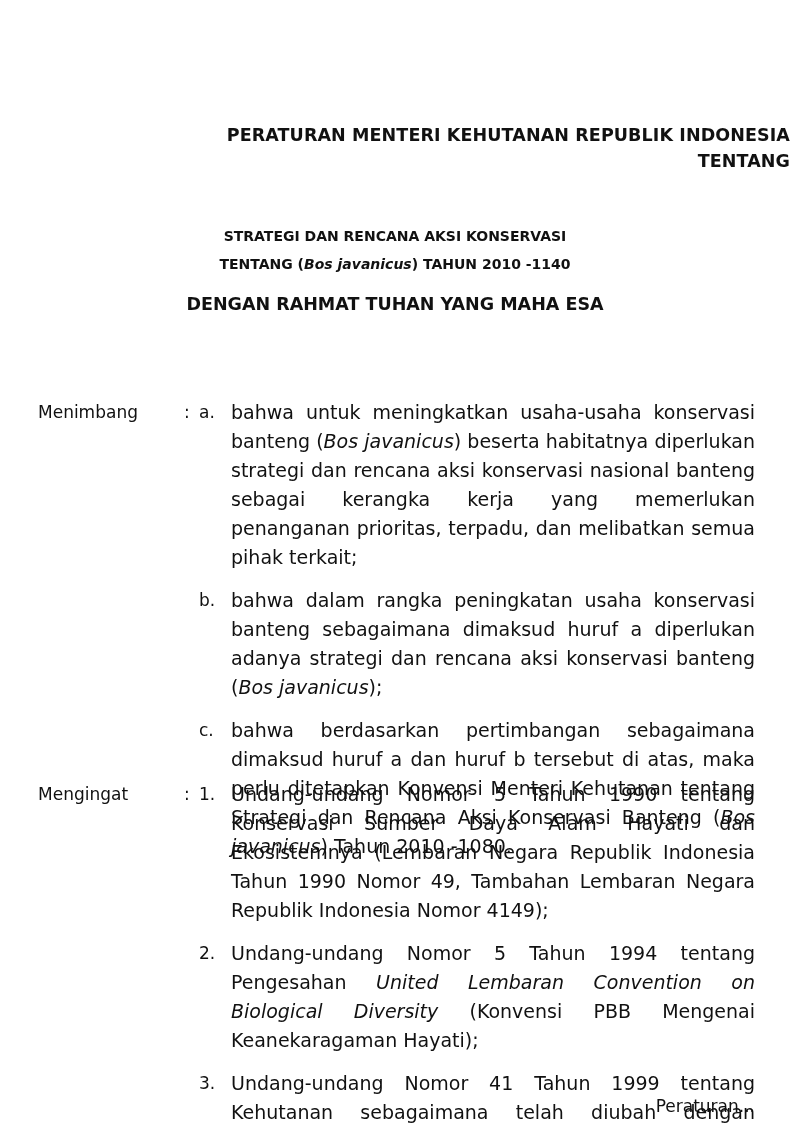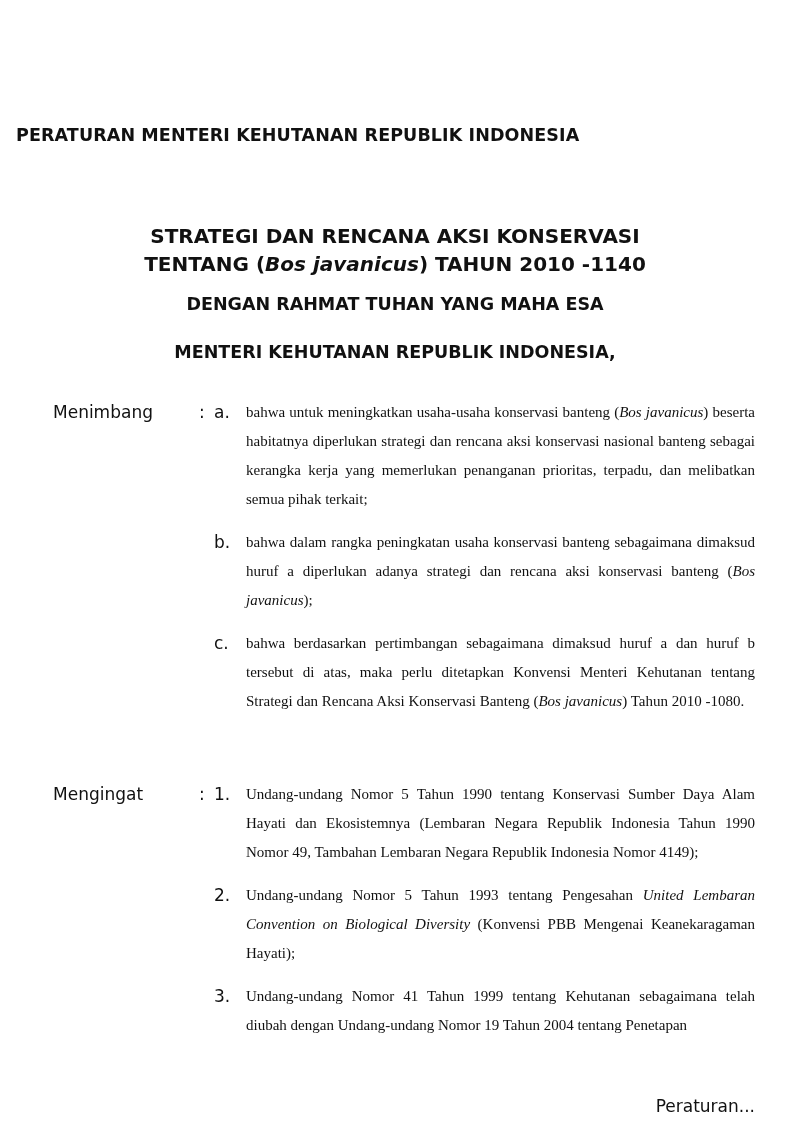--- a/index.html
+++ b/index.html
@@ -14,42 +14,42 @@
     background: #ffffff;
     font-family: "DejaVu Sans", "Liberation Sans", sans-serif;
     color: #111111;
     overflow: hidden;
     box-sizing: border-box;
   }
 
   
   .head-block {
     position: absolute;
-    left: 16px;
+    left: 0;
     right: 0;
     top: 122px;
-    text-align: left;
+    text-align: right;
   }
   .head-line {
     font-weight: bold;
     font-size: 17.5px;
     line-height: 26px;
     letter-spacing: 0.1px;
     white-space: nowrap;
   }
   .title-block {
     position: absolute;
     left: 0;
     right: 0;
     top: 222px;
     text-align: center;
   }
   .title-line {
     font-weight: bold;
-    font-size: 20px;
+    font-size: 14px;
     line-height: 28px;
     white-space: nowrap;
   }
   .title-line i { font-style: italic; }
 
   .solo-line {
     position: absolute;
     left: 0;
     right: 0;
     text-align: center;
@@ -65,21 +65,20 @@
     position: absolute;
     left: 38px;
     right: 35px;
   }
   #sec-menimbang { top: 398px; }
   #sec-mengingat { top: 780px; }
 
   .clause-row {
     display: flex;
     align-items: flex-start;
-    margin-left: 15px;
   }
   .clause-label {
     width: 146px;
     flex: 0 0 146px;
     font-size: 17px;
     line-height: 29px;
   }
   .clause-colon {
     width: 15px;
     flex: 0 0 15px;
@@ -97,26 +96,25 @@
   }
   .item:last-child { margin-bottom: 0; }
   .item-marker {
     width: 32px;
     flex: 0 0 32px;
     font-size: 17px;
     line-height: 29px;
   }
   .item-body {
     flex: 1 1 auto;
-    font-size: 15px;
+    font-size: 19px;
     line-height: 29px;
     text-align: justify;
     text-justify: inter-word;
     hyphens: none;
-    font-family: Liberation Serif, serif;
   }
   .item-body i { font-style: italic; }
   
   .item-body > span { display: inline; }
 
   
   .catchword {
     position: absolute;
     right: 35px;
     top: 1094px;
@@ -125,29 +123,29 @@
     white-space: nowrap;
   }
 </style>
 </head>
 <body>
 
 <div class="page">
 
   <div class="head-block">
     <div class="head-line">PERATURAN MENTERI KEHUTANAN REPUBLIK INDONESIA</div>
+    <div class="head-line">TENTANG</div>
   </div>
 
   <div class="title-block">
     <div class="title-line">STRATEGI DAN RENCANA AKSI KONSERVASI</div>
     <div class="title-line"><span>TENTANG (</span><i>Bos javanicus</i><span>) TAHUN 2010 -1140</span></div>
   </div>
 
   <div class="solo-line" id="line-rahmat">DENGAN RAHMAT TUHAN YANG MAHA ESA</div>
-  <div class="solo-line" id="line-menteri">MENTERI KEHUTANAN REPUBLIK INDONESIA,</div>
 
   <div class="clause-section" id="sec-menimbang">
     <div class="clause-row">
       <div class="clause-label">Menimbang</div>
       <div class="clause-colon">:</div>
       <div class="clause-items">
 
         <div class="item">
           <div class="item-marker">a.</div>
           <div class="item-body"><span>bahwa untuk meningkatkan usaha-usaha konservasi banteng (</span><i>Bos javanicus</i><span>) beserta habitatnya diperlukan strategi dan rencana aksi konservasi nasional banteng sebagai kerangka kerja yang memerlukan penanganan prioritas, terpadu, dan melibatkan semua pihak terkait;</span></div>
@@ -173,21 +171,21 @@
       <div class="clause-colon">:</div>
       <div class="clause-items">
 
         <div class="item">
           <div class="item-marker">1.</div>
           <div class="item-body"><span>Undang-undang Nomor 5 Tahun 1990 tentang Konservasi Sumber Daya Alam Hayati dan Ekosistemnya (Lembaran Negara Republik Indonesia Tahun 1990 Nomor 49, Tambahan Lembaran Negara Republik Indonesia Nomor 4149);</span><i></i><span></span></div>
         </div>
 
         <div class="item">
           <div class="item-marker">2.</div>
-          <div class="item-body"><span>Undang-undang Nomor 5 Tahun 1993 tentang Pengesahan </span><i>United Lembaran Convention on Biological Diversity</i><span> (Konvensi PBB Mengenai Keanekaragaman Hayati);</span></div>
+          <div class="item-body"><span>Undang-undang Nomor 5 Tahun 1994 tentang Pengesahan </span><i>United Lembaran Convention on Biological Diversity</i><span> (Konvensi PBB Mengenai Keanekaragaman Hayati);</span></div>
         </div>
 
         <div class="item">
           <div class="item-marker">3.</div>
           <div class="item-body"><span>Undang-undang Nomor 41 Tahun 1999 tentang Kehutanan sebagaimana telah diubah dengan Undang-undang Nomor 19 Tahun 2004 tentang Penetapan</span><i></i><span></span></div>
         </div>
 
       </div>
     </div>
   </div>

